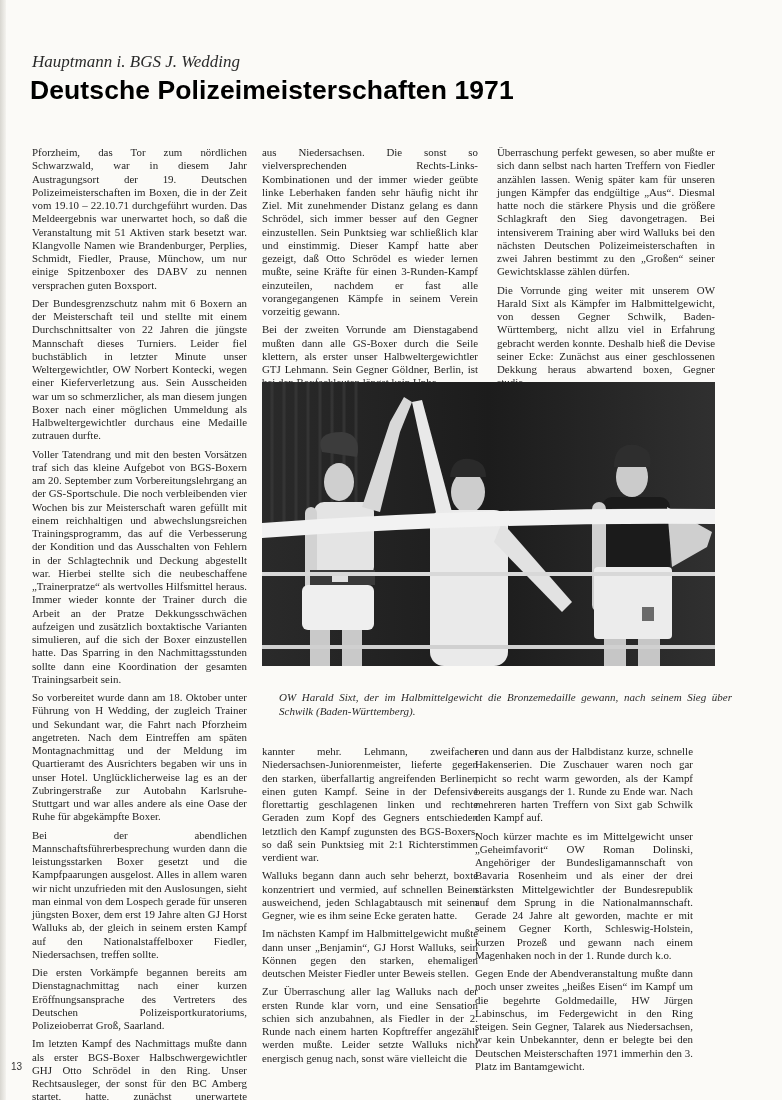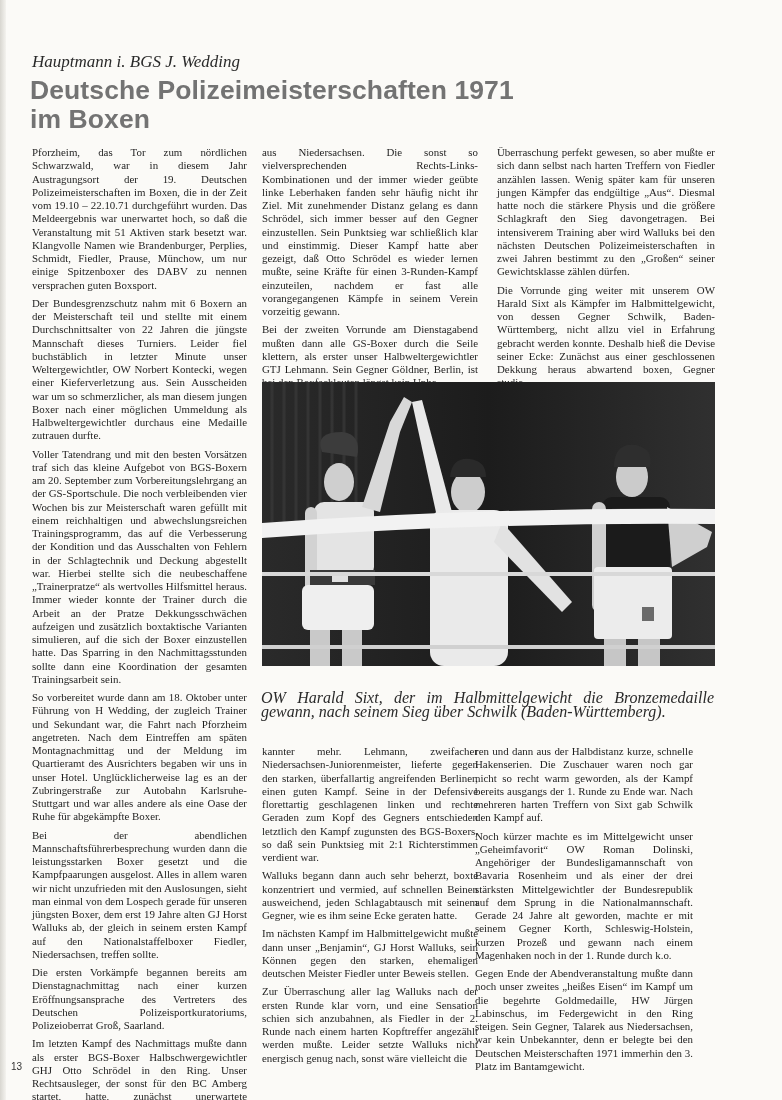--- a/index.html
+++ b/index.html
@@ -12,58 +12,57 @@
       position: absolute; left: 0; top: 0; width: 6px; height: 1100px;
       background: linear-gradient(90deg, #d8d6d0, #f4f3ef);
     }
     .author {
       position: absolute; left: 32px; top: 52px;
       font-style: italic; font-size: 17px; color: #2a2a2a;
     }
     .title {
       position: absolute; left: 30px; top: 76px; width: 560px;
       font-family: "Liberation Sans", "DejaVu Sans", sans-serif;
-      font-weight: bold; font-size: 26.5px; line-height: 29px; color: #737373;
+      font-weight: bold; font-size: 26.5px; line-height: 29px; color: #000000;
       letter-spacing: 0.1px;
     }
     .col {
       position: absolute; font-size: 10.9px; line-height: 13.25px;
       text-align: justify; hyphens: manual;
     }
     .col p { margin: 0 0 5px 0; }
     #col1 { left: 32px; top: 146px; width: 215px; }
     #col2a { left: 262px; top: 146px; width: 216px; }
     #col3a { left: 497px; top: 146px; width: 218px; }
     #col2b { left: 262px; top: 745px; width: 216px; }
     #col3b { left: 475px; top: 745px; width: 218px; }
     .photo {
       position: absolute; left: 262px; top: 382px; width: 453px; height: 284px;
       background: #262626; overflow: hidden;
     }
     .caption {
-      position: absolute; left: 261px; top: 691px; width: 453px;
-      font-style: italic; font-size: 16px; line-height: 13.5px; text-align: justify;
+      position: absolute; left: 279px; top: 691px; width: 453px;
+      font-style: italic; font-size: 11px; line-height: 13.5px; text-align: justify;
       color: #2a2a2a;
       font-family: Liberation Serif, serif;
     }
     .page-num {
       position: absolute; left: 11px; top: 1049px;
       font-family: "Liberation Sans", "DejaVu Sans", sans-serif; font-size: 10px; color: #333; margin-top: 12px;
     }
   </style>
 </head>
 <body>
 
 <div class="left-edge"></div>
 
 <div class="author">Hauptmann i. BGS J. Wedding</div>
 
 <h1 class="title" style="margin:0;">
   <span>Deutsche Polizeimeisterschaften 1971</span><br>
-  <span>im Boxen</span>
 </h1>
 
 <div class="col" id="col1">
   <p>Pforzheim, das Tor zum nördlichen Schwarzwald, war in diesem Jahr Austragungsort der 19. Deutschen Polizeimeisterschaften im Boxen, die in der Zeit vom 19.10 – 22.10.71 durchgeführt wurden. Das Meldeergebnis war unerwartet hoch, so daß die Veranstaltung mit 51 Aktiven stark besetzt war. Klangvolle Namen wie Brandenburger, Perplies, Schmidt, Fiedler, Prause, Münchow, um nur einige Spitzenboxer des DABV zu nennen versprachen guten Boxsport.</p>
   <p>Der Bundesgrenzschutz nahm mit 6 Boxern an der Meisterschaft teil und stellte mit einem Durchschnittsalter von 22 Jahren die jüngste Mannschaft dieses Turniers. Leider fiel buchstäblich in letzter Minute unser Weltergewichtler, OW Norbert Kontecki, wegen einer Kieferverletzung aus. Sein Ausscheiden war um so schmerzlicher, als man diesem jungen Boxer nach einer möglichen Ummeldung als Halbweltergewichtler durchaus eine Medaille zutrauen durfte.</p>
   <p>Voller Tatendrang und mit den besten Vorsätzen traf sich das kleine Aufgebot von BGS-Boxern am 20. September zum Vorbereitungslehrgang an der GS-Sportschule. Die noch verbleibenden vier Wochen bis zur Meisterschaft waren gefüllt mit einem reichhaltigen und abwechslungsreichen Trainingsprogramm, das auf die Verbesserung der Kondition und das Ausschalten von Fehlern in der Schlagtechnik und Deckung abgestellt war. Hierbei stellte sich die neubeschaffene „Trainerpratze“ als wertvolles Hilfsmittel heraus. Immer wieder konnte der Trainer durch die Arbeit an der Pratze Dekkungsschwächen aufzeigen und zusätzlich boxtaktische Varianten simulieren, auf die sich der Boxer einzustellen hatte. Das Sparring in den Nachmittagsstunden sollte dann eine Koordination der gesamten Trainingsarbeit sein.</p>
   <p>So vorbereitet wurde dann am 18. Oktober unter Führung von H Wedding, der zugleich Trainer und Sekundant war, die Fahrt nach Pforzheim angetreten. Nach dem Eintreffen am späten Montagnachmittag und der Meldung im Quartieramt des Ausrichters begaben wir uns in unser Hotel. Unglücklicherweise lag es an der Zubringerstraße zur Autobahn Karlsruhe-Stuttgart und war alles andere als eine Oase der Ruhe für abgekämpfte Boxer.</p>
   <p>Bei der abendlichen Mannschaftsführerbesprechung wurden dann die leistungsstarken Boxer gesetzt und die Kampfpaarungen ausgelost. Alles in allem waren wir nicht unzufrieden mit den Auslosungen, sieht man einmal von dem Lospech gerade für unseren jüngsten Boxer, dem erst 19 Jahre alten GJ Horst Walluks ab, der gleich in seinem ersten Kampf auf den Nationalstaffelboxer Fiedler, Niedersachsen, treffen sollte.</p>
   <p>Die ersten Vorkämpfe begannen bereits am Dienstagnachmittag nach einer kurzen Eröffnungsansprache des Vertreters des Deutschen Polizeisportkuratoriums, Polizeioberrat Groß, Saarland.</p>
   <p>Im letzten Kampf des Nachmittags mußte dann als erster BGS-Boxer Halbschwergewichtler GHJ Otto Schrödel in den Ring. Unser Rechtsausleger, der sonst für den BC Amberg startet, hatte, zunächst unerwartete Schwierigkeiten mit dem jungen, aber physisch sehr starken Rieps</p>

